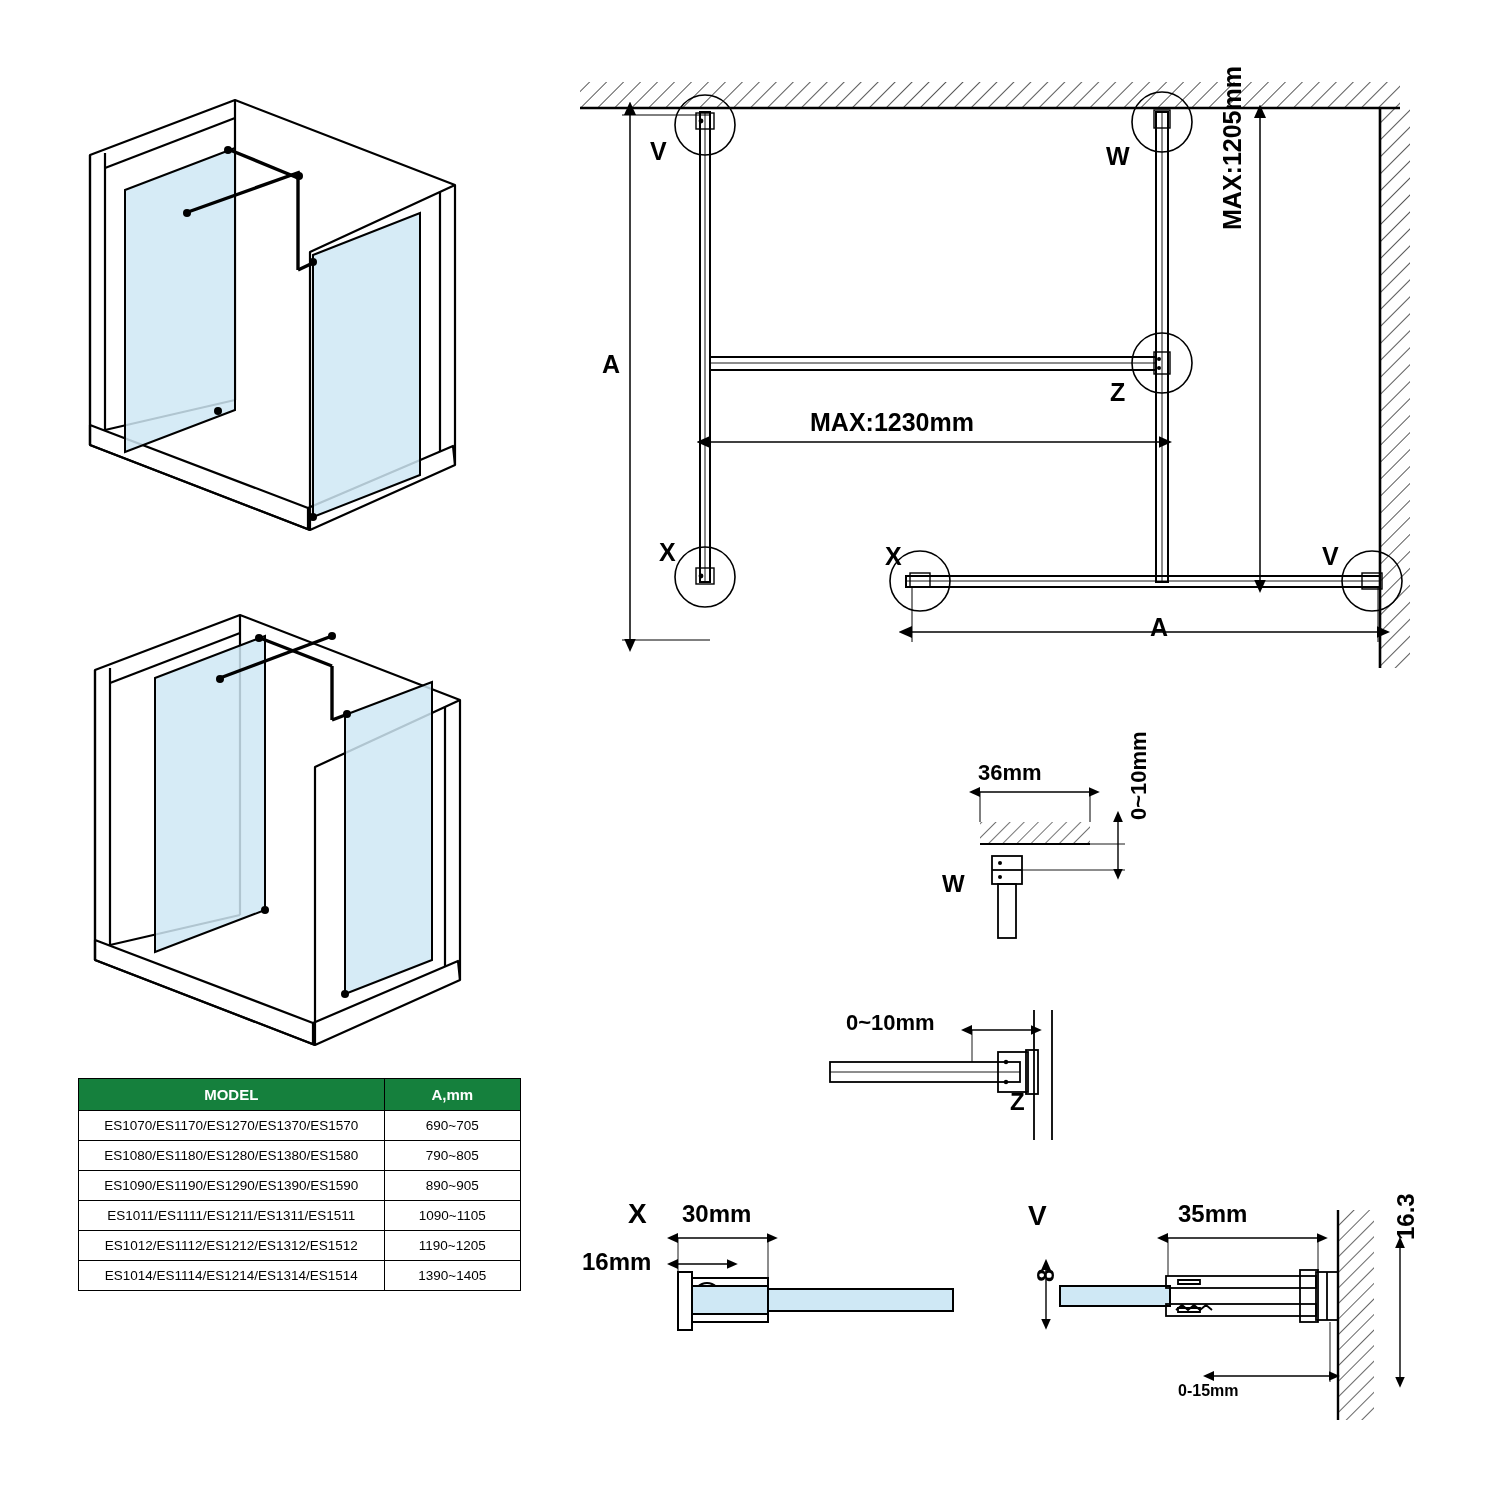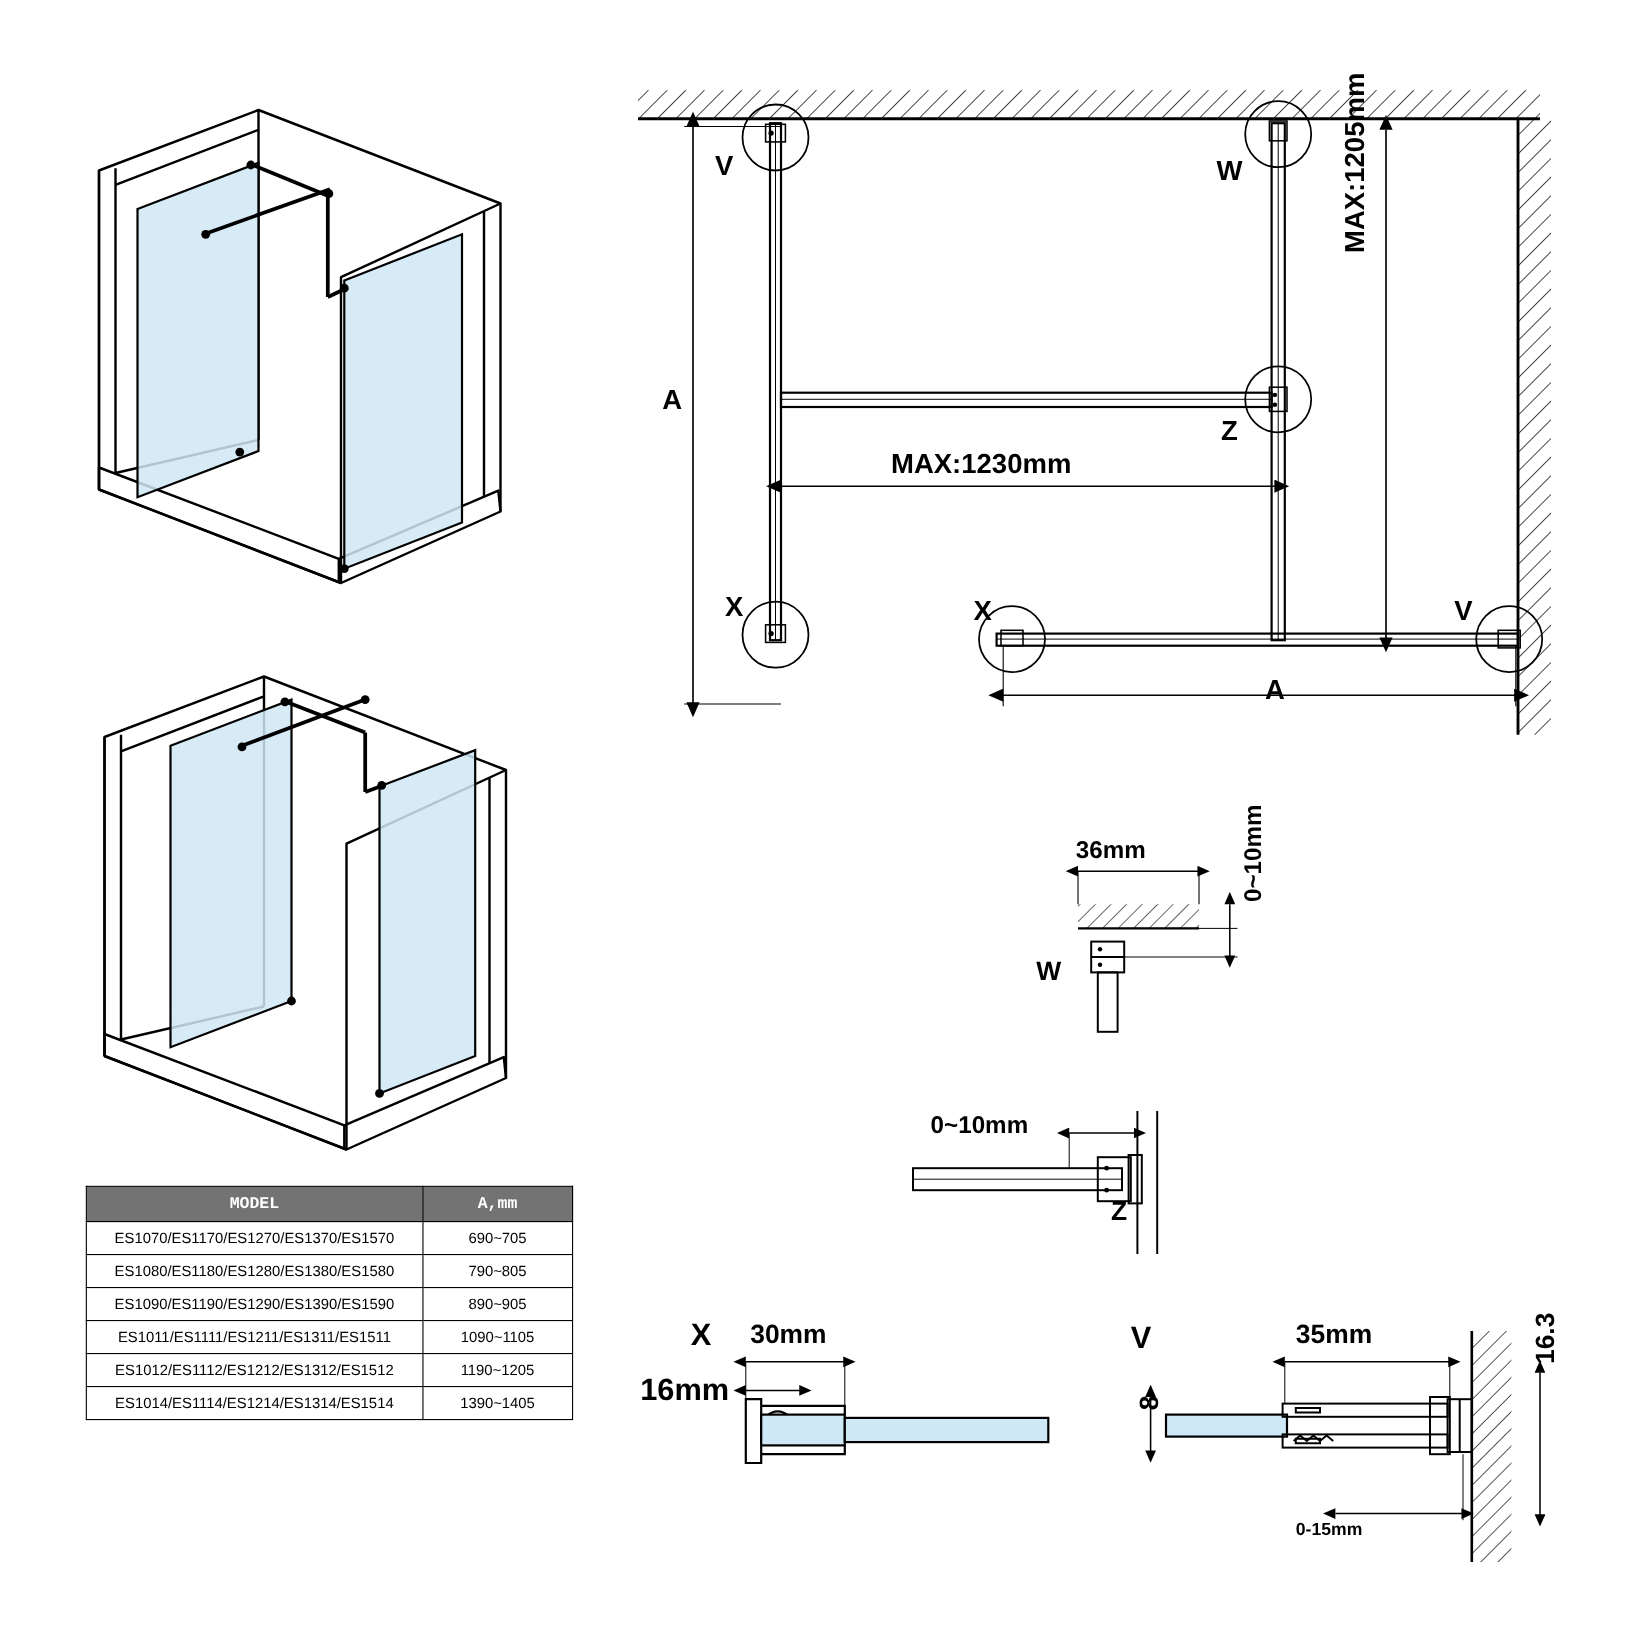--- a/index.html
+++ b/index.html
@@ -2,21 +2,21 @@
 <html><head>
 <meta charset="utf-8">
 <style>
   html,body{margin:0;padding:0;background:#ffffff;}
   body{width:1500px;height:1500px;position:relative;font-family:"Liberation Sans",sans-serif;color:#000;overflow:hidden;}
   .abs{position:absolute;}
   svg{display:block;}
   
   #model-table{position:absolute;left:78px;top:1078px;width:443px;border-collapse:collapse;}
   #model-table th,#model-table td{border:1px solid #000;text-align:center;}
-  #model-table thead th{background:#737373;color:#fff;font-size:15px;font-weight:bold;padding:7px 18px;font-family:Liberation Mono, monospace;}
+  #model-table thead th{background:#15803d;color:#fff;font-size:15px;font-weight:bold;padding:7px 18px;}
   #model-table tbody td{font-size:13.5px;padding:7px 0;color:#000;}
   #model-table tbody td.model{width:305px;}
   #model-table tbody td.size{width:136px;}
   .lbl{position:absolute;font-weight:bold;}
 </style>
 </head>
 <body>
 
 <div class="abs" style="left:60px;top:80px;width:420px;height:470px;">
   <svg width="420" height="470" viewBox="0 0 420 470">
@@ -306,21 +306,21 @@
     <rect x="168" y="99" width="185" height="22" fill="#cfe8f5" stroke="#000" stroke-width="2"></rect>
 
     <line x1="78" y1="48" x2="168" y2="48" stroke="#000" stroke-width="1.4" marker-start="url(#arrL4)" marker-end="url(#arrR4)"></line>
     <line x1="78" y1="48" x2="78" y2="82" stroke="#000" stroke-width="0.9"></line>
     <line x1="168" y1="48" x2="168" y2="88" stroke="#000" stroke-width="0.9"></line>
 
     <line x1="78" y1="74" x2="128" y2="74" stroke="#000" stroke-width="1.4" marker-start="url(#arrL4)" marker-end="url(#arrR4)"></line>
   </svg>
   <span class="lbl" style="left:28px;top:8px;font-size:28px;">X</span>
   <span class="lbl" style="left:82px;top:10px;font-size:24px;">30mm</span>
-  <span class="lbl" style="left:-18px;top:58px;font-size:28px;">16mm</span>
+  <span class="lbl" style="left:-18px;top:58px;font-size:24px;">16mm</span>
 </div>
 
 <div class="abs" style="left:1000px;top:1190px;width:450px;height:250px;">
   <svg width="450" height="250" viewBox="0 0 450 250">
     <defs>
       <pattern id="hatchV" width="11" height="11" patternTransform="rotate(45)" patternUnits="userSpaceOnUse">
         <line x1="0" y1="0" x2="0" y2="11" stroke="#000" stroke-width="1.2"></line>
       </pattern>
       <marker id="arrL5" markerWidth="11" markerHeight="11" refX="8" refY="3.5" orient="auto">
           <path d="M8,0 L0,3.5 L8,7 z" fill="#000"></path>

